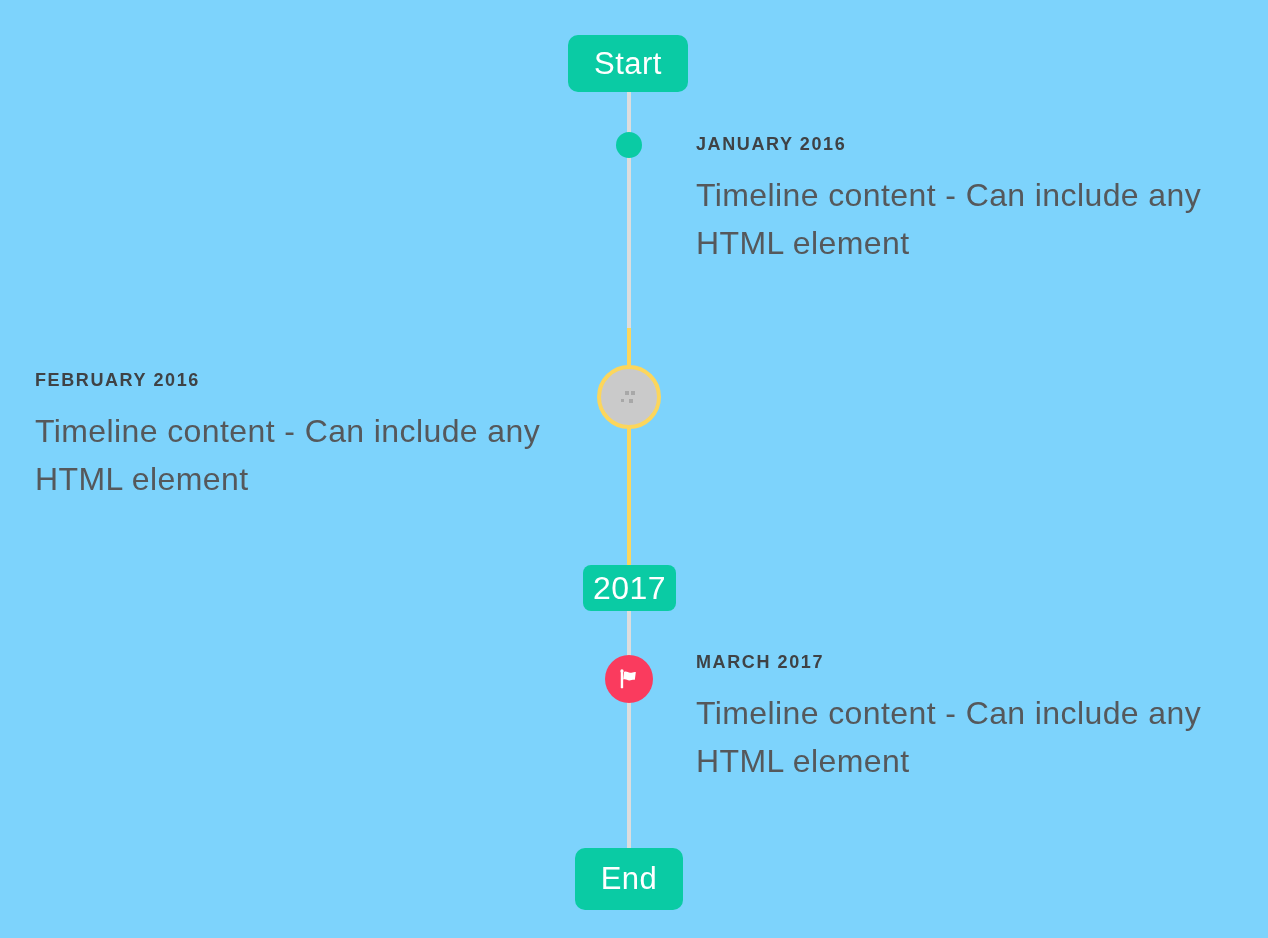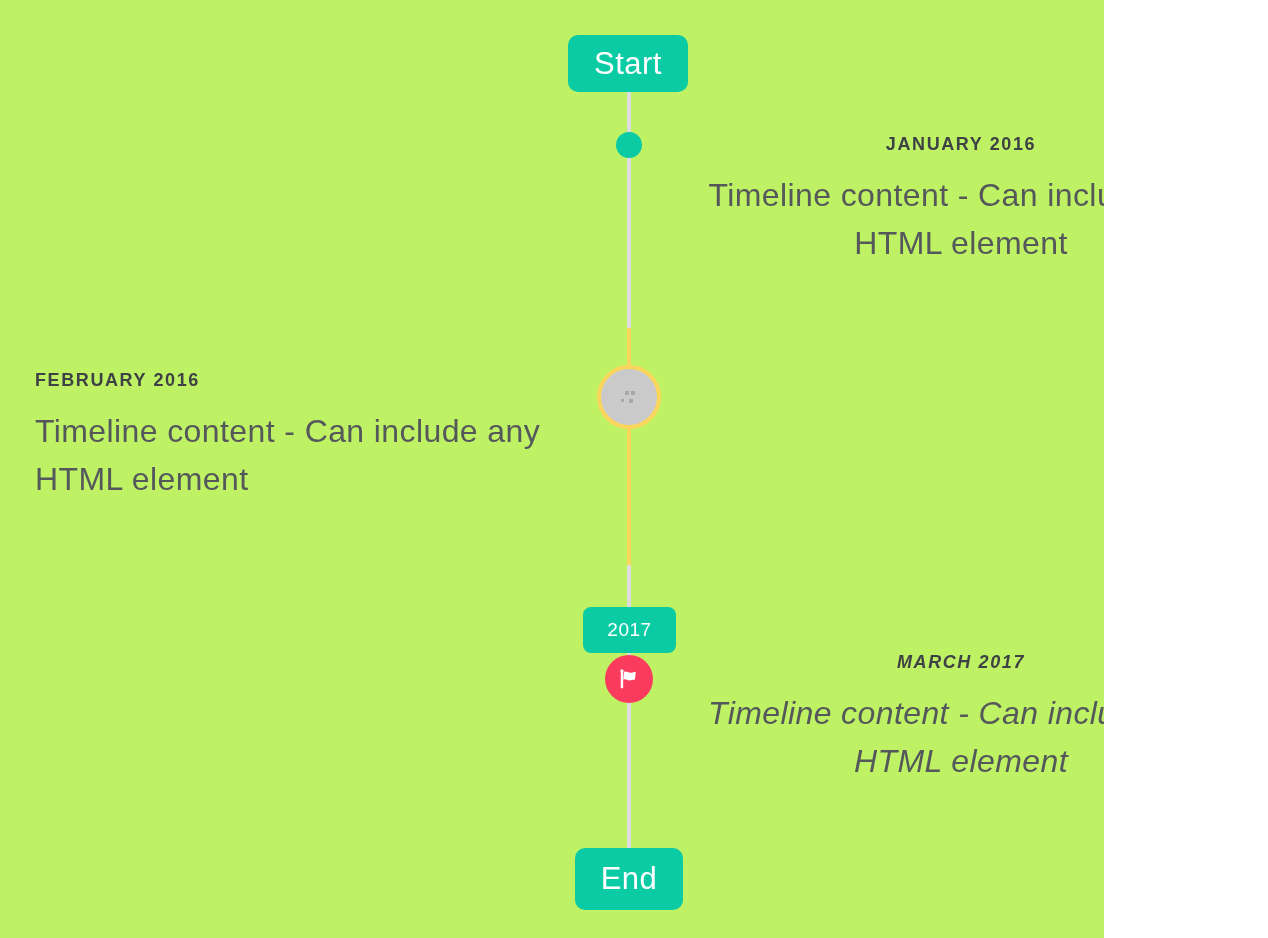--- a/index.html
+++ b/index.html
@@ -3,23 +3,23 @@
 <meta charset="utf-8">
 <style>
   html,body{
     margin:0;
     padding:0;
     background:#ffffff;
     font-family:"Liberation Sans","DejaVu Sans",sans-serif;
   }
   .stage{
     position:relative;
-    width:1104px;
+    width:1268px;
     height:938px;
-    background:#bef264;
+    background:#7dd3fc;
     overflow:hidden;
   }
   
   .tl-line{
     position:absolute;
     left:627px; top:63px;
     width:4px; height:797px;
     background:var(--line-gray,#dddddd);
     border-radius:2px;
     z-index:1;
@@ -51,22 +51,21 @@
   .btn-end{
     left:575px; top:848px;
     width:108px; height:62px;
     border-radius:10px;
     font-size:31px;
   }
   .year-badge{
     left:583px; top:565px;
     width:93px; height:46px;
     border-radius:8px;
-    font-size:19px;
-    margin-top:42px;
+    font-size:32px;
   }
   
   .marker{
     position:absolute;
     border-radius:50%;
     z-index:2;
   }
   .marker-dot{
     left:616px; top:132px;
     width:26px; height:26px;
@@ -103,40 +102,40 @@
     display:flex;
     align-items:center;
     justify-content:center;
   }
   
   .item{
     position:absolute;
     width:530px;
     z-index:2;
   }
-  .item.right{ text-align:center; }
+  .item.right{ text-align:left; }
   .item.left{ text-align:left; }
   .item-date{
     margin:0;
     font-size:18px;
     font-weight:bold;
     letter-spacing:1.6px;
     line-height:22px;
     color:var(--title-text,#3f4245);
   }
   .item-body{
     margin:16px 0 0 0;
     font-size:32px;
     line-height:48px;
     letter-spacing:.4px;
     color:var(--body-text,#55585b);
   }
   .item-jan{ left:696px; top:133px; }
   .item-feb{ left:35px;  top:369px; }
-  .item-mar{ left:696px; top:651px;font-style:italic; }
+  .item-mar{ left:696px; top:651px; }
 </style>
 </head>
 <body>
 
 <div class="stage">
 
   <div class="tl-line"></div>
   <div class="tl-line-active"></div>
 
   <div class="pill btn-start">Start</div>

